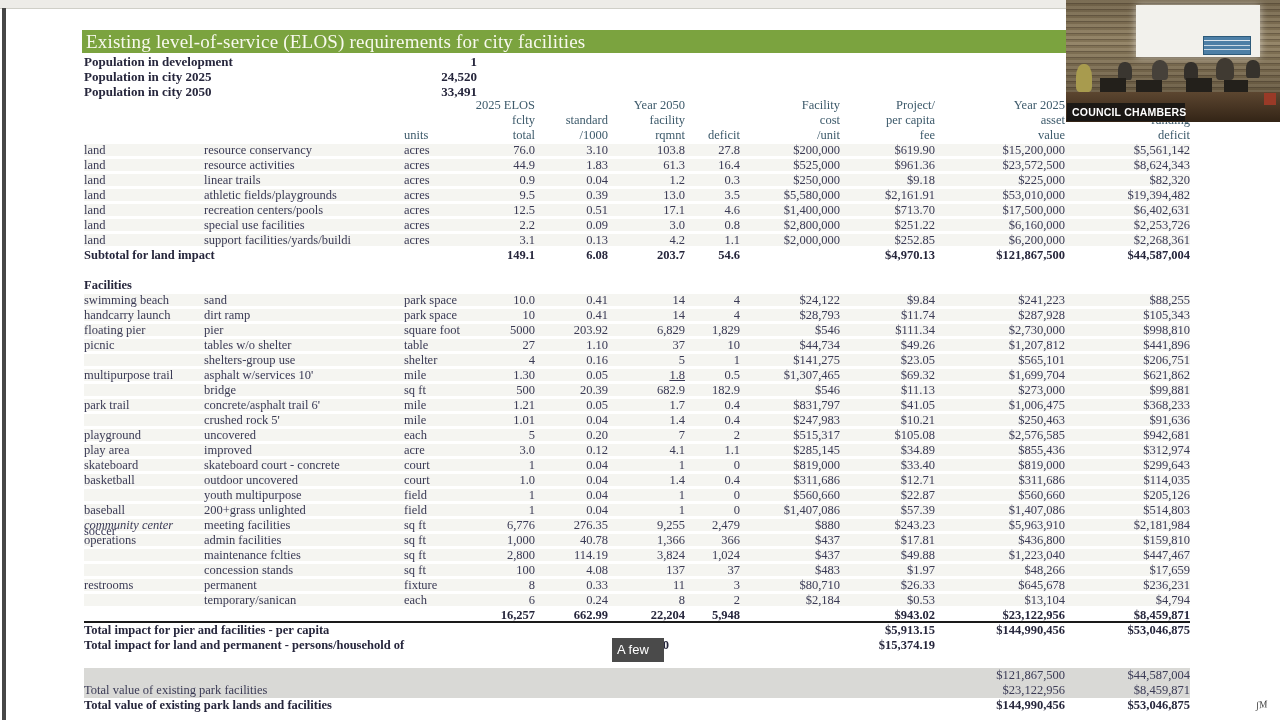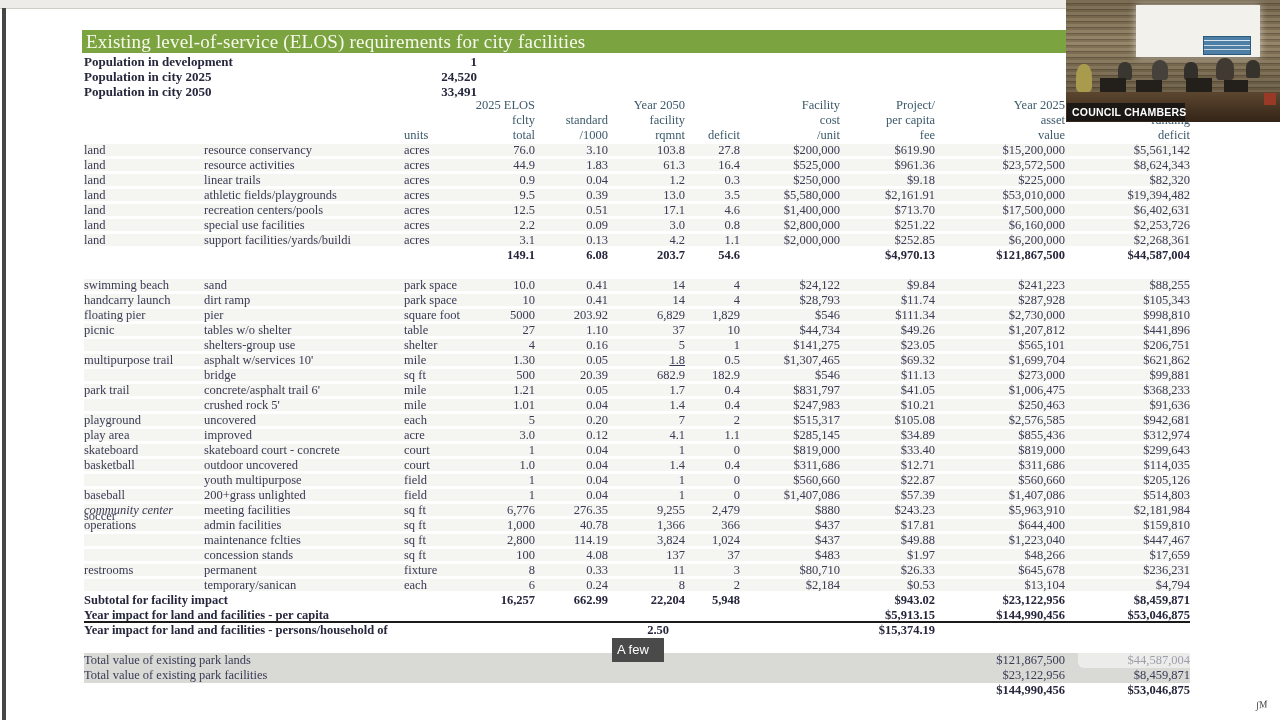--- a/index.html
+++ b/index.html
@@ -210,29 +210,33 @@
       <span class="cell num t" style="grid-column: 4;">3.1</span>
       <span class="cell num s" style="grid-column: 5;">0.13</span>
       <span class="cell num r" style="grid-column: 6;">4.2</span>
       <span class="cell num df" style="grid-column: 7;">1.1</span>
       <span class="cell num cu" style="grid-column: 8;">$2,000,000</span>
       <span class="cell num fee" style="grid-column: 9;">$252.85</span>
       <span class="cell num av" style="grid-column: 10;">$6,200,000</span>
       <span class="cell num fd" style="grid-column: 11;">$2,268,361</span>
     </div>
     <div class="trow sub">
+      <span class="cell label" style="grid-column: 1 / span 3;">Subtotal for land impact</span>
       <span class="cell num t" style="grid-column: 4;">149.1</span>
       <span class="cell num s" style="grid-column: 5;">6.08</span>
       <span class="cell num r" style="grid-column: 6;">203.7</span>
       <span class="cell num df" style="grid-column: 7;">54.6</span>
       <span class="cell num fee" style="grid-column: 9;">$4,970.13</span>
       <span class="cell num av" style="grid-column: 10;">$121,867,500</span>
       <span class="cell num fd" style="grid-column: 11;">$44,587,004</span>
     </div>
     <div class="trow spacer"></div>
+    <div class="trow section">
+      <span class="cell label" style="grid-column: 1 / span 3;">Facilities</span>
+    </div>
     <div class="trow data">
       <span class="cell cat" style="grid-column: 1;">swimming beach</span>
       <span class="cell desc" style="grid-column: 2;">sand</span>
       <span class="cell unit" style="grid-column: 3;">park space</span>
       <span class="cell num t" style="grid-column: 4;">10.0</span>
       <span class="cell num s" style="grid-column: 5;">0.41</span>
       <span class="cell num r" style="grid-column: 6;">14</span>
       <span class="cell num df" style="grid-column: 7;">4</span>
       <span class="cell num cu" style="grid-column: 8;">$24,122</span>
       <span class="cell num fee" style="grid-column: 9;">$9.84</span>
@@ -437,21 +441,21 @@
     <div class="trow data">
       <span class="cell cat" style="grid-column: 1;">operations</span>
       <span class="cell desc" style="grid-column: 2;">admin facilities</span>
       <span class="cell unit" style="grid-column: 3;">sq ft</span>
       <span class="cell num t" style="grid-column: 4;">1,000</span>
       <span class="cell num s" style="grid-column: 5;">40.78</span>
       <span class="cell num r" style="grid-column: 6;">1,366</span>
       <span class="cell num df" style="grid-column: 7;">366</span>
       <span class="cell num cu" style="grid-column: 8;">$437</span>
       <span class="cell num fee" style="grid-column: 9;">$17.81</span>
-      <span class="cell num av" style="grid-column: 10;">$644,400</span>
+      <span class="cell num av" style="grid-column: 10;">$436,800</span>
       <span class="cell num fd" style="grid-column: 11;">$159,810</span>
     </div>
     <div class="trow data">
       <span class="cell cat" style="grid-column: 1;"></span>
       <span class="cell desc" style="grid-column: 2;">maintenance fclties</span>
       <span class="cell unit" style="grid-column: 3;">sq ft</span>
       <span class="cell num t" style="grid-column: 4;">2,800</span>
       <span class="cell num s" style="grid-column: 5;">114.19</span>
       <span class="cell num r" style="grid-column: 6;">3,824</span>
       <span class="cell num df" style="grid-column: 7;">1,024</span>
@@ -493,52 +497,51 @@
       <span class="cell num t" style="grid-column: 4;">6</span>
       <span class="cell num s" style="grid-column: 5;">0.24</span>
       <span class="cell num r" style="grid-column: 6;">8</span>
       <span class="cell num df" style="grid-column: 7;">2</span>
       <span class="cell num cu" style="grid-column: 8;">$2,184</span>
       <span class="cell num fee" style="grid-column: 9;">$0.53</span>
       <span class="cell num av" style="grid-column: 10;">$13,104</span>
       <span class="cell num fd" style="grid-column: 11;">$4,794</span>
     </div>
     <div class="trow sub">
-      <span class="cell label" style="grid-column: 1 / span 3;">Subtotal for facility impact</span>
       <span class="cell num t" style="grid-column: 4;">16,257</span>
       <span class="cell num s" style="grid-column: 5;">662.99</span>
       <span class="cell num r" style="grid-column: 6;">22,204</span>
       <span class="cell num df" style="grid-column: 7;">5,948</span>
       <span class="cell num fee" style="grid-column: 9;">$943.02</span>
       <span class="cell num av" style="grid-column: 10;">$23,122,956</span>
       <span class="cell num fd" style="grid-column: 11;">$8,459,871</span>
     </div>
     <div class="trow total">
-      <span class="cell label" style="grid-column: 1 / span 3;">Year impact for land and facilities - per capita</span>
+      <span class="cell label" style="grid-column: 1 / span 3;">Total impact for pier and facilities - per capita</span>
       <span class="cell num fee" style="grid-column: 9;">$5,913.15</span>
       <span class="cell num av" style="grid-column: 10;">$144,990,456</span>
       <span class="cell num fd" style="grid-column: 11;">$53,046,875</span>
     </div>
     <div class="trow total">
-      <span class="cell label" style="grid-column: 1 / span 3;">Year impact for land and facilities - persons/household of</span>
+      <span class="cell label" style="grid-column: 1 / span 3;">Total impact for land and permanent - persons/household of</span>
       <span class="cell num r" style="grid-column: 6;">2.50</span>
       <span class="cell num fee" style="grid-column: 9;">$15,374.19</span>
     </div>
     <div class="trow spacer"></div>
     <div class="trow gray">
-      <span class="cell label" style="grid-column: 1 / span 3;">Total value of existing park lands</span>
       <span class="cell num av" style="grid-column: 10;">$121,867,500</span>
       <span class="cell num fd" style="grid-column: 11;">$44,587,004</span>
     </div>
     <div class="trow gray">
       <span class="cell label" style="grid-column: 1 / span 3;">Total value of existing park facilities</span>
       <span class="cell num av" style="grid-column: 10;">$23,122,956</span>
       <span class="cell num fd" style="grid-column: 11;">$8,459,871</span>
     </div>
     <div class="trow grand">
+      <span class="cell label" style="grid-column: 1 / span 3;">Total value of existing park lands and facilities</span>
       <span class="cell num av" style="grid-column: 10;">$144,990,456</span>
       <span class="cell num fd" style="grid-column: 11;">$53,046,875</span>
     </div>
   </div>
 
 <div class="abs" id="totals-rule"></div>
 
 <div class="abs" id="caption-box">
   <div class="c">A few</div>
 </div>

